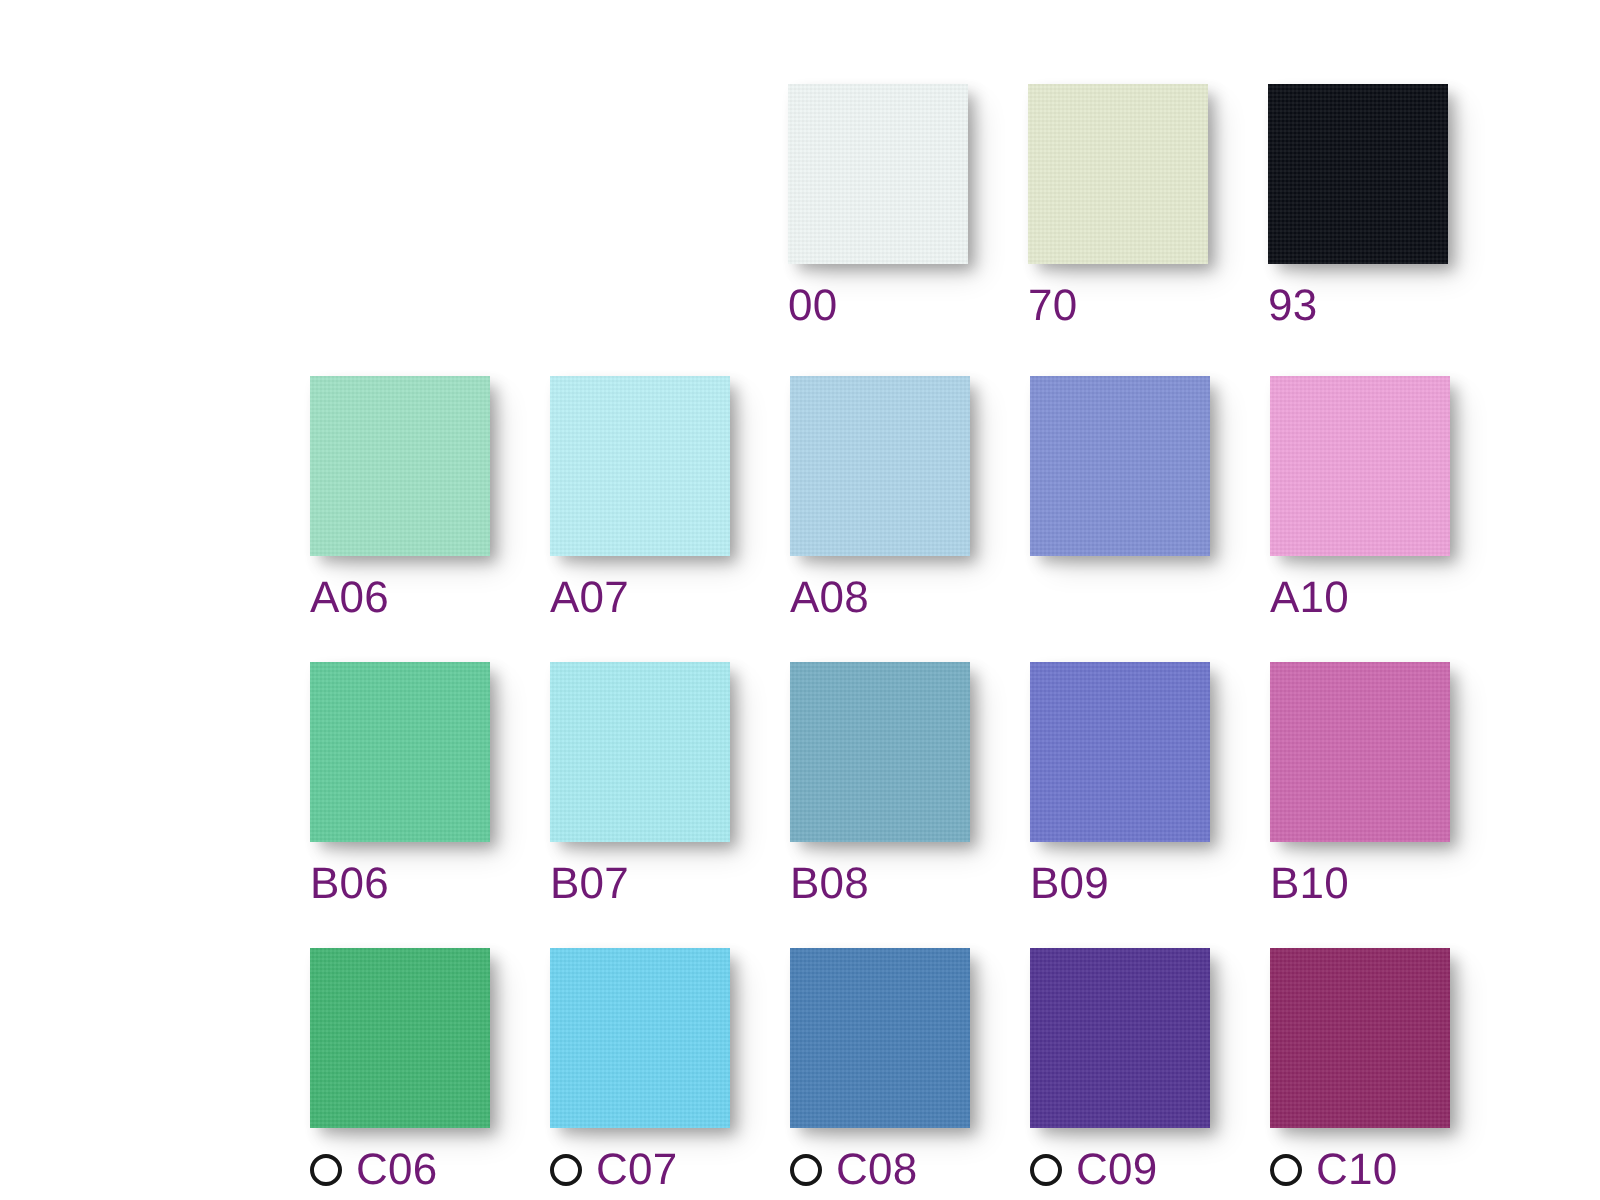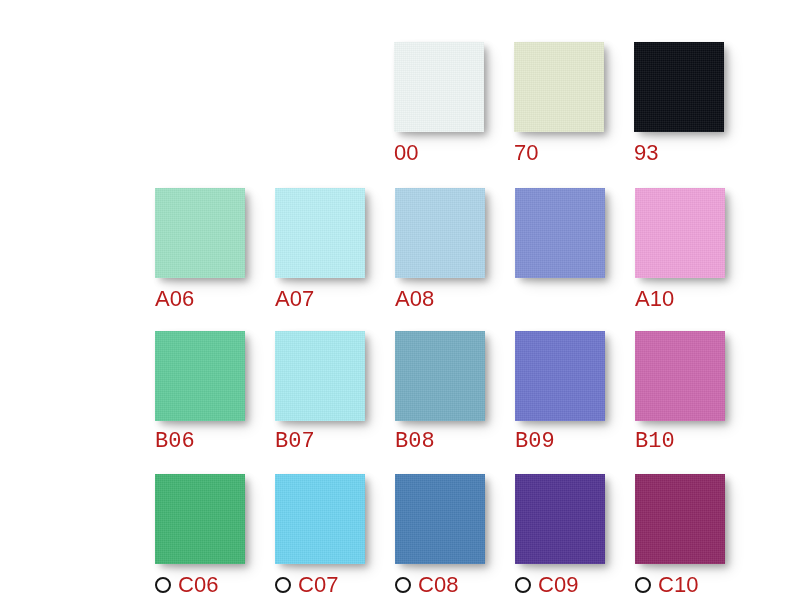--- a/index.html
+++ b/index.html
@@ -23,21 +23,21 @@
   }
 
   
   .swatch-row {
     position: absolute;
     display: flex;
   }
 
   .row-top    { left: 394px; top: 42px;  }
   .row-a      { left: 155px; top: 188px; }
-  .row-b      { left: 155px; top: 331px; font-family: Liberation Mono, monospace; }
+  .row-b      { left: 155px; top: 331px; }
   .row-c      { left: 155px; top: 474px; justify-content: flex-end; }
 
   
   .swatch-cell {
     width: 90px;
     margin-right: 30px;
     position: relative;
   }
   .swatch-cell:last-child { margin-right: 0; }
 
@@ -68,21 +68,21 @@
         rgba(0,0,0,0.018) 1px,
         rgba(0,0,0,0.018) 2px);
     pointer-events: none;
   }
 
   
   .swatch-label {
     margin-top: 8px;
     font-size: 22px;
     line-height: 26px;
-    color: #b91c1c;
+    color: #701a75;
     letter-spacing: 0.1px;
     white-space: nowrap;
     display: flex;
     align-items: center;
   }
 
   .label-marker {
     width: 16px;
     height: 16px;
     border: 2px solid #161616;

